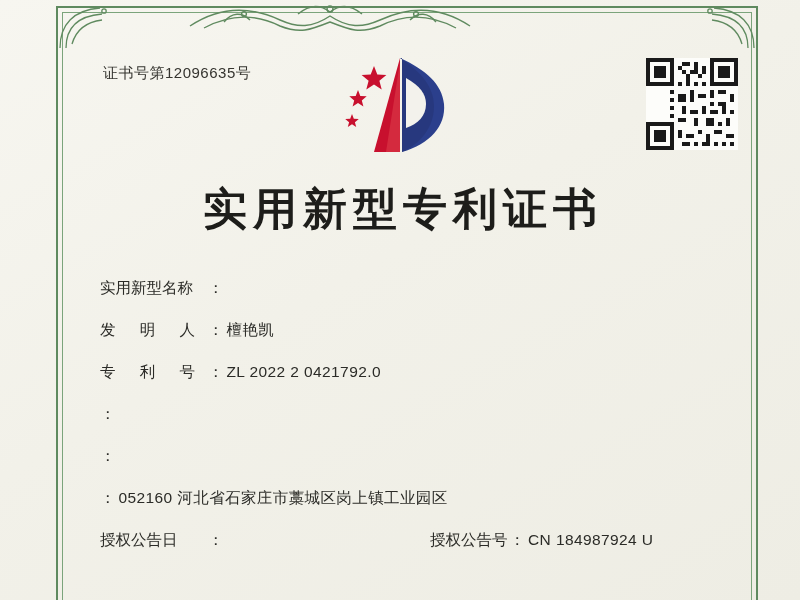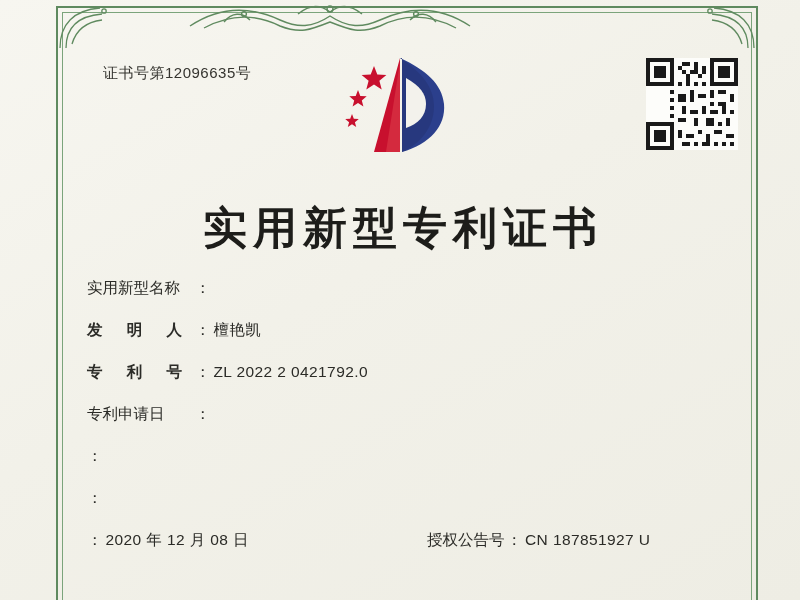--- a/index.html
+++ b/index.html
@@ -94,34 +94,34 @@
     width: 140px;
     height: 115px;
   }
   .emblem svg { display: block; }
 
   
   .title {
     position: absolute;
     left: 0;
     right: 0;
-    top: 199px;
+    top: 180px;
     text-align: center;
     font-family: "DejaVu Serif", "Liberation Serif", serif;
     font-size: 44px;
     font-weight: bold;
     letter-spacing: 6px;
     color: #1d1d1a;
     padding-left: 6px;
   }
 
   
   .fields {
     position: absolute;
-    left: 87px;
+    left: 100px;
     top: 278px;
     right: 70px;
   }
   .field-row {
     display: flex;
     align-items: baseline;
     margin-bottom: 21px;
     font-size: 15.5px;
     color: #2b2b27;
   }
@@ -149,32 +149,30 @@
   }
   .split-left {
     display: flex;
     align-items: baseline;
     width: 330px;
     flex: 0 0 330px;
   }
   .split-right {
     display: flex;
     align-items: baseline;
-    margin-left: 10px;
   }
   .split-right .field-label {
     width: auto;
     flex: 0 0 auto;
     margin-right: 2px;
   }
   .label-spread {
     display: inline-flex;
     justify-content: space-between;
     width: 92px;
-    font-weight: bold;
   }
 </style>
 </head>
 <body>
 
 <div class="certificate">
 
   <div class="border-outer"></div>
   <div class="border-inner"></div>
 
@@ -332,40 +330,38 @@
 
     <div class="field-row">
       <span class="field-label">
         <span class="label-spread" style="letter-spacing:10px;">专 利 号</span>
       </span>
       <span class="field-colon">：</span>
       <span class="field-value">ZL 2022 2 0421792.0</span>
     </div>
 
     <div class="field-row">
-      <span class="field-label">
-        <span>专利申请日</span>
-      </span>
-      <span class="field-colon">：</span>
-    </div>
-
-    <div class="field-row">
-      <span class="field-colon">：</span>
-    </div>
-
-    <div class="field-row">
-      <span class="field-colon">：</span>
+      <span class="field-colon">：</span>
+    </div>
+
+    <div class="field-row">
+      <span class="field-colon">：</span>
+    </div>
+
+    <div class="field-row">
+      <span class="field-colon">：</span>
+      <span class="field-value">052160 河北省石家庄市藁城区岗上镇工业园区</span>
     </div>
 
     <div class="field-row-split">
       <div class="split-left">
+        <span class="field-label">授权公告日</span>
         <span class="field-colon">：</span>
-        <span class="field-value">2020 年 12 月 08 日</span>
       </div>
       <div class="split-right">
         <span class="field-label">授权公告号</span>
         <span class="field-colon">：</span>
-        <span class="field-value">CN 187851927 U</span>
+        <span class="field-value">CN 184987924 U</span>
       </div>
     </div>
 
   </div>
 </div>
 
 </body></html>

